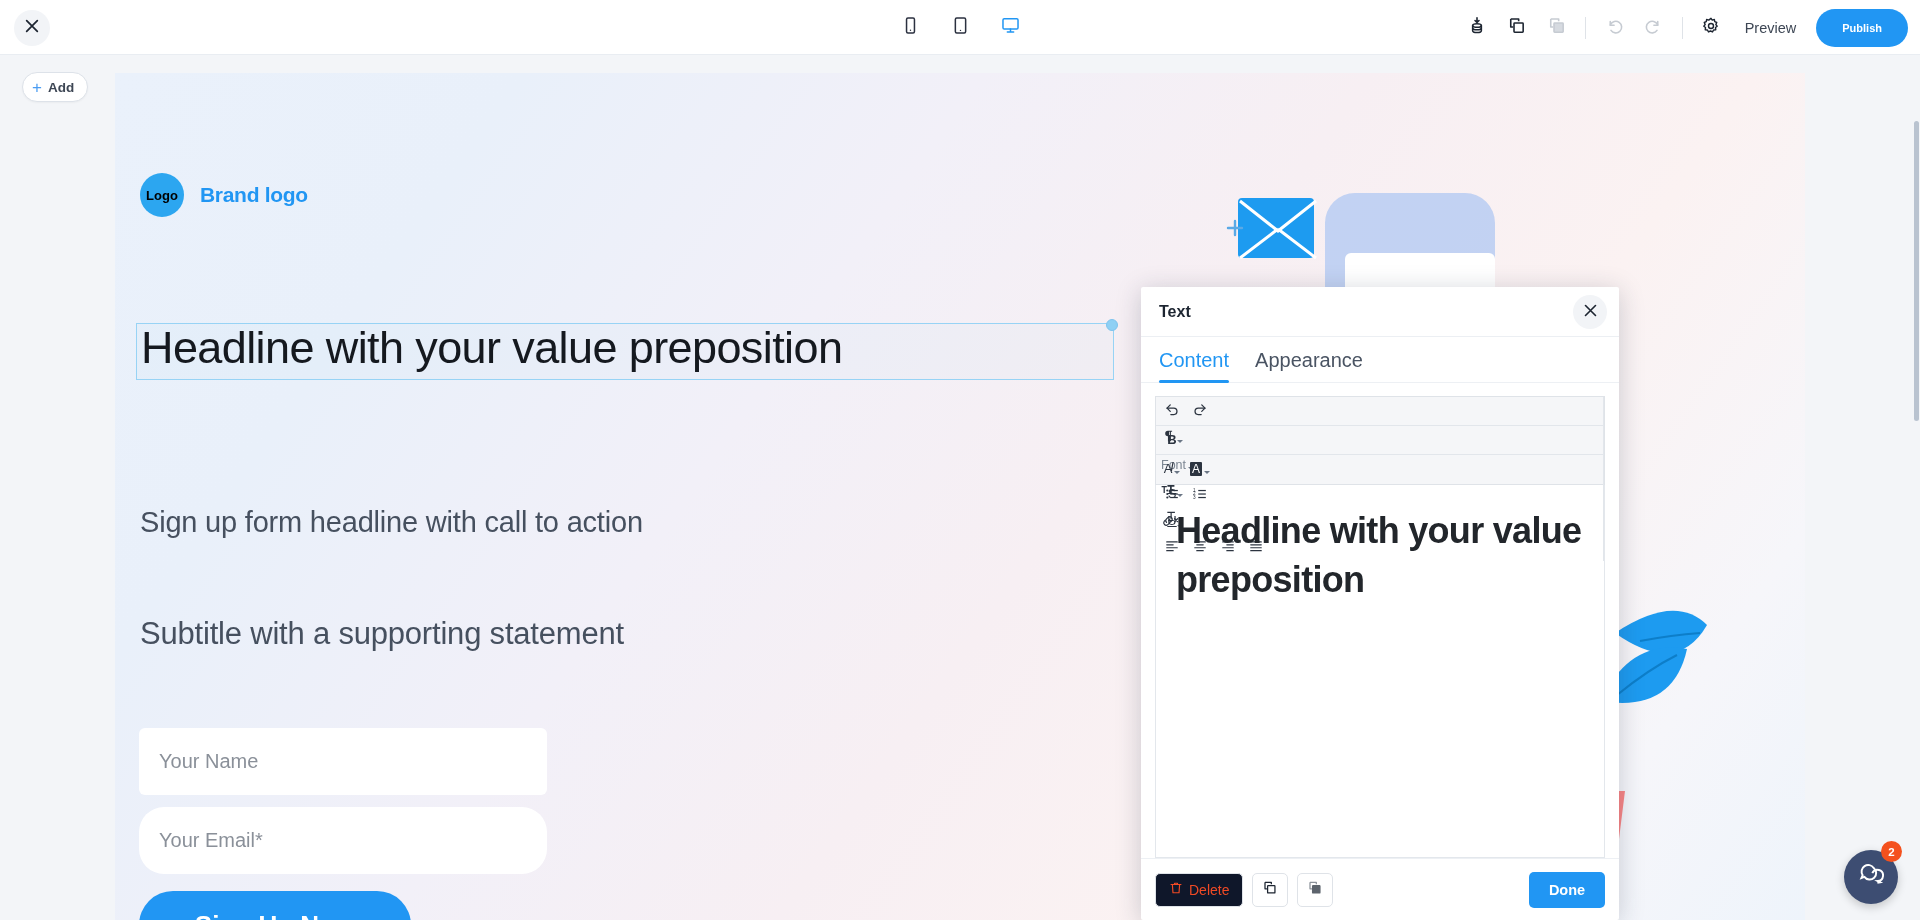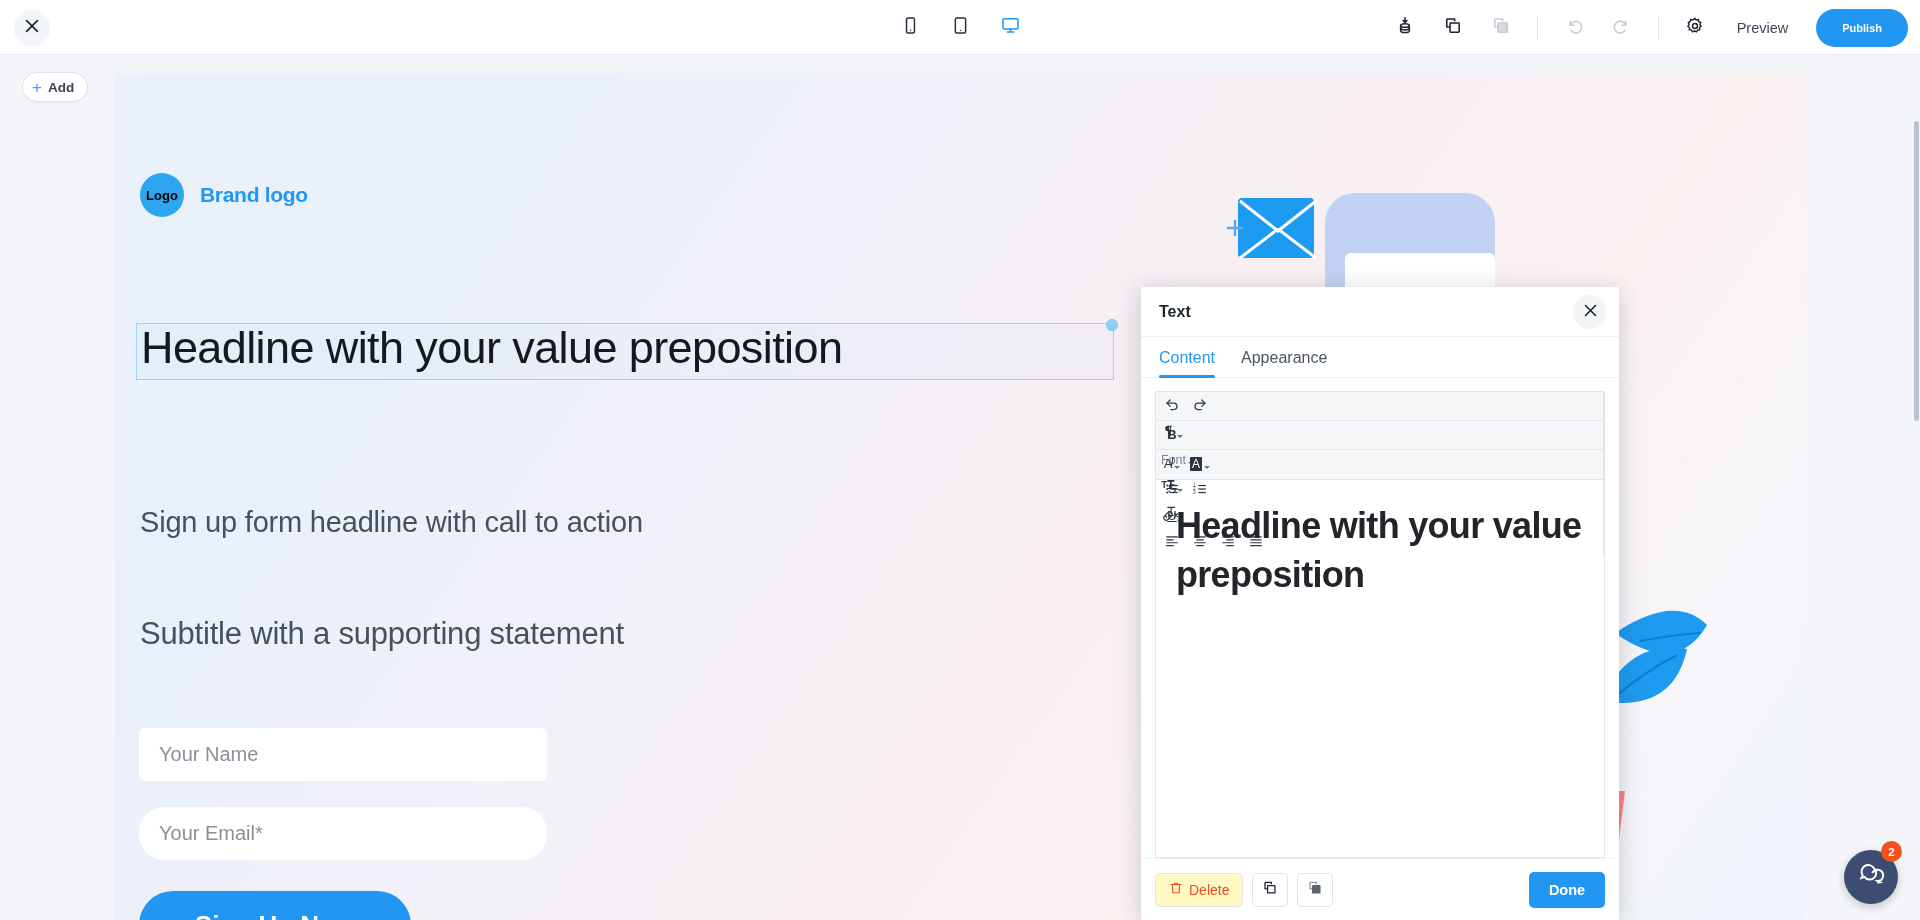--- a/index.html
+++ b/index.html
@@ -35,21 +35,21 @@
   }
   .device-btn {
     width: 34px; height: 34px;
     display: flex; align-items: center; justify-content: center;
     cursor: pointer; border-radius: 5px;
   }
   .device-btn svg { width: 19px; height: 19px; }
 
   .right-tools {
     position: absolute; right: 12px; top: 0; height: 55px;
-    display: flex; align-items: center; gap: 8px;
+    display: flex; align-items: center; gap: 0px;
   }
   .tool-btn {
     width: 40px; height: 40px;
     display: flex; align-items: center; justify-content: center;
     cursor: pointer; border-radius: 5px;
   }
   .tool-btn svg { width: 20px; height: 20px; }
   .tool-sep {
     width: 1px; height: 22px; background: #dfe3e8; margin: 0 8px;
   }
@@ -143,21 +143,21 @@
     letter-spacing: -0.2px;
   }
   .subtitle2 {
     position: absolute; left: 25px; top: 543px;
     font-size: 31px; color: #46505f; font-weight: 400;
     letter-spacing: -0.2px;
   }
 
   .field {
     position: absolute; left: 24px;
-    width: 408px; height: 53px;
+    width: 408px; height: 67px;
     background: #fff; border-radius: 6px;
     display: flex; align-items: center;
     padding-left: 20px;
     font-size: 20px; color: #8a9099;
   }
   .field-name { top: 655px; }
   .field-email { top: 734px; border-radius: 25px; }
 
   .signup-btn {
     position: absolute; left: 24px; top: 818px;
@@ -201,21 +201,21 @@
     display: flex; align-items: center; justify-content: center;
     cursor: pointer;
   }
   .panel-close svg { width: 15px; height: 15px; }
 
   .tabs {
     display: flex; gap: 26px; padding: 12px 18px 0 18px;
     border-bottom: 1px solid #edf0f4;
   }
   .tab {
-    font-size: 16px; color: #4a5463; padding-bottom: 10px;
+    font-size: 20px; color: #4a5463; padding-bottom: 10px;
     cursor: pointer; position: relative;
   }
   .tab.active { color: #2196f3; }
   .tab.active::after {
     content: ''; position: absolute; left: 0; right: 0; bottom: -1px;
     height: 3px; background: #2196f3; border-radius: 2px;
   }
 
   .editor-wrap { padding: 13px 14px 0 14px; flex: 1; display: flex; flex-direction: column;}
   .rte-toolbar {
@@ -264,21 +264,21 @@
   .panel-foot {
     height: 62px; border-top: 1px solid #edf0f4;
     display: flex; align-items: center; padding: 0 14px;
     gap: 9px;
   }
   .delete-btn {
     height: 34px; padding: 0 13px;
     border: 1px solid #dfe3e8; border-radius: 5px;
     display: flex; align-items: center; gap: 6px;
     color: #f04a25; font-size: 14px; cursor: pointer;
-    background: #fef9c3;
+    background: #0f172a;
   }
   .delete-btn svg { width: 14px; height: 14px; }
   .sq-btn {
     width: 36px; height: 34px;
     border: 1px solid #dfe3e8; border-radius: 5px;
     background: #fff;
     display: flex; align-items: center; justify-content: center;
     cursor: pointer;
   }
   .sq-btn svg { width: 16px; height: 16px; }

